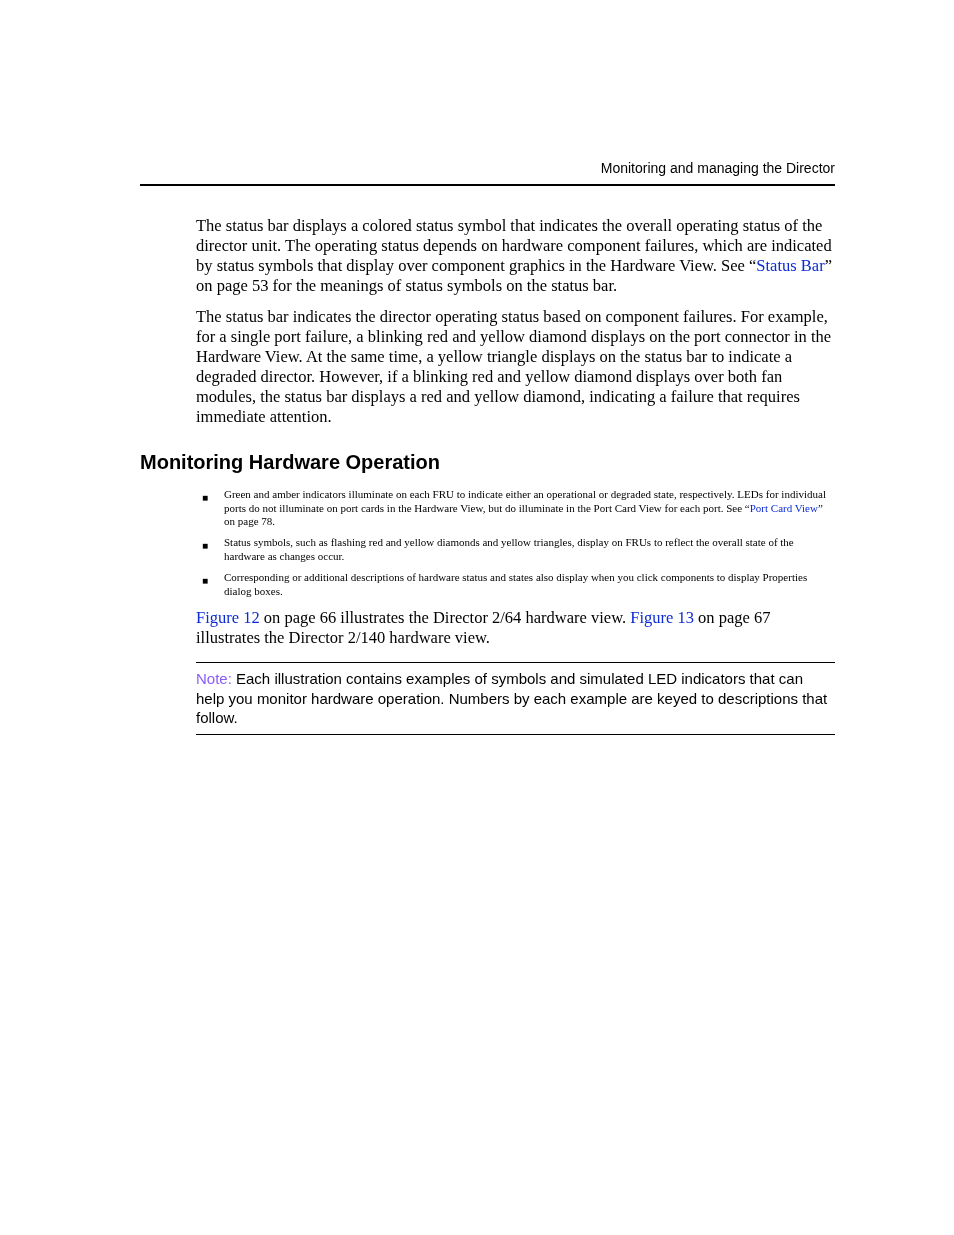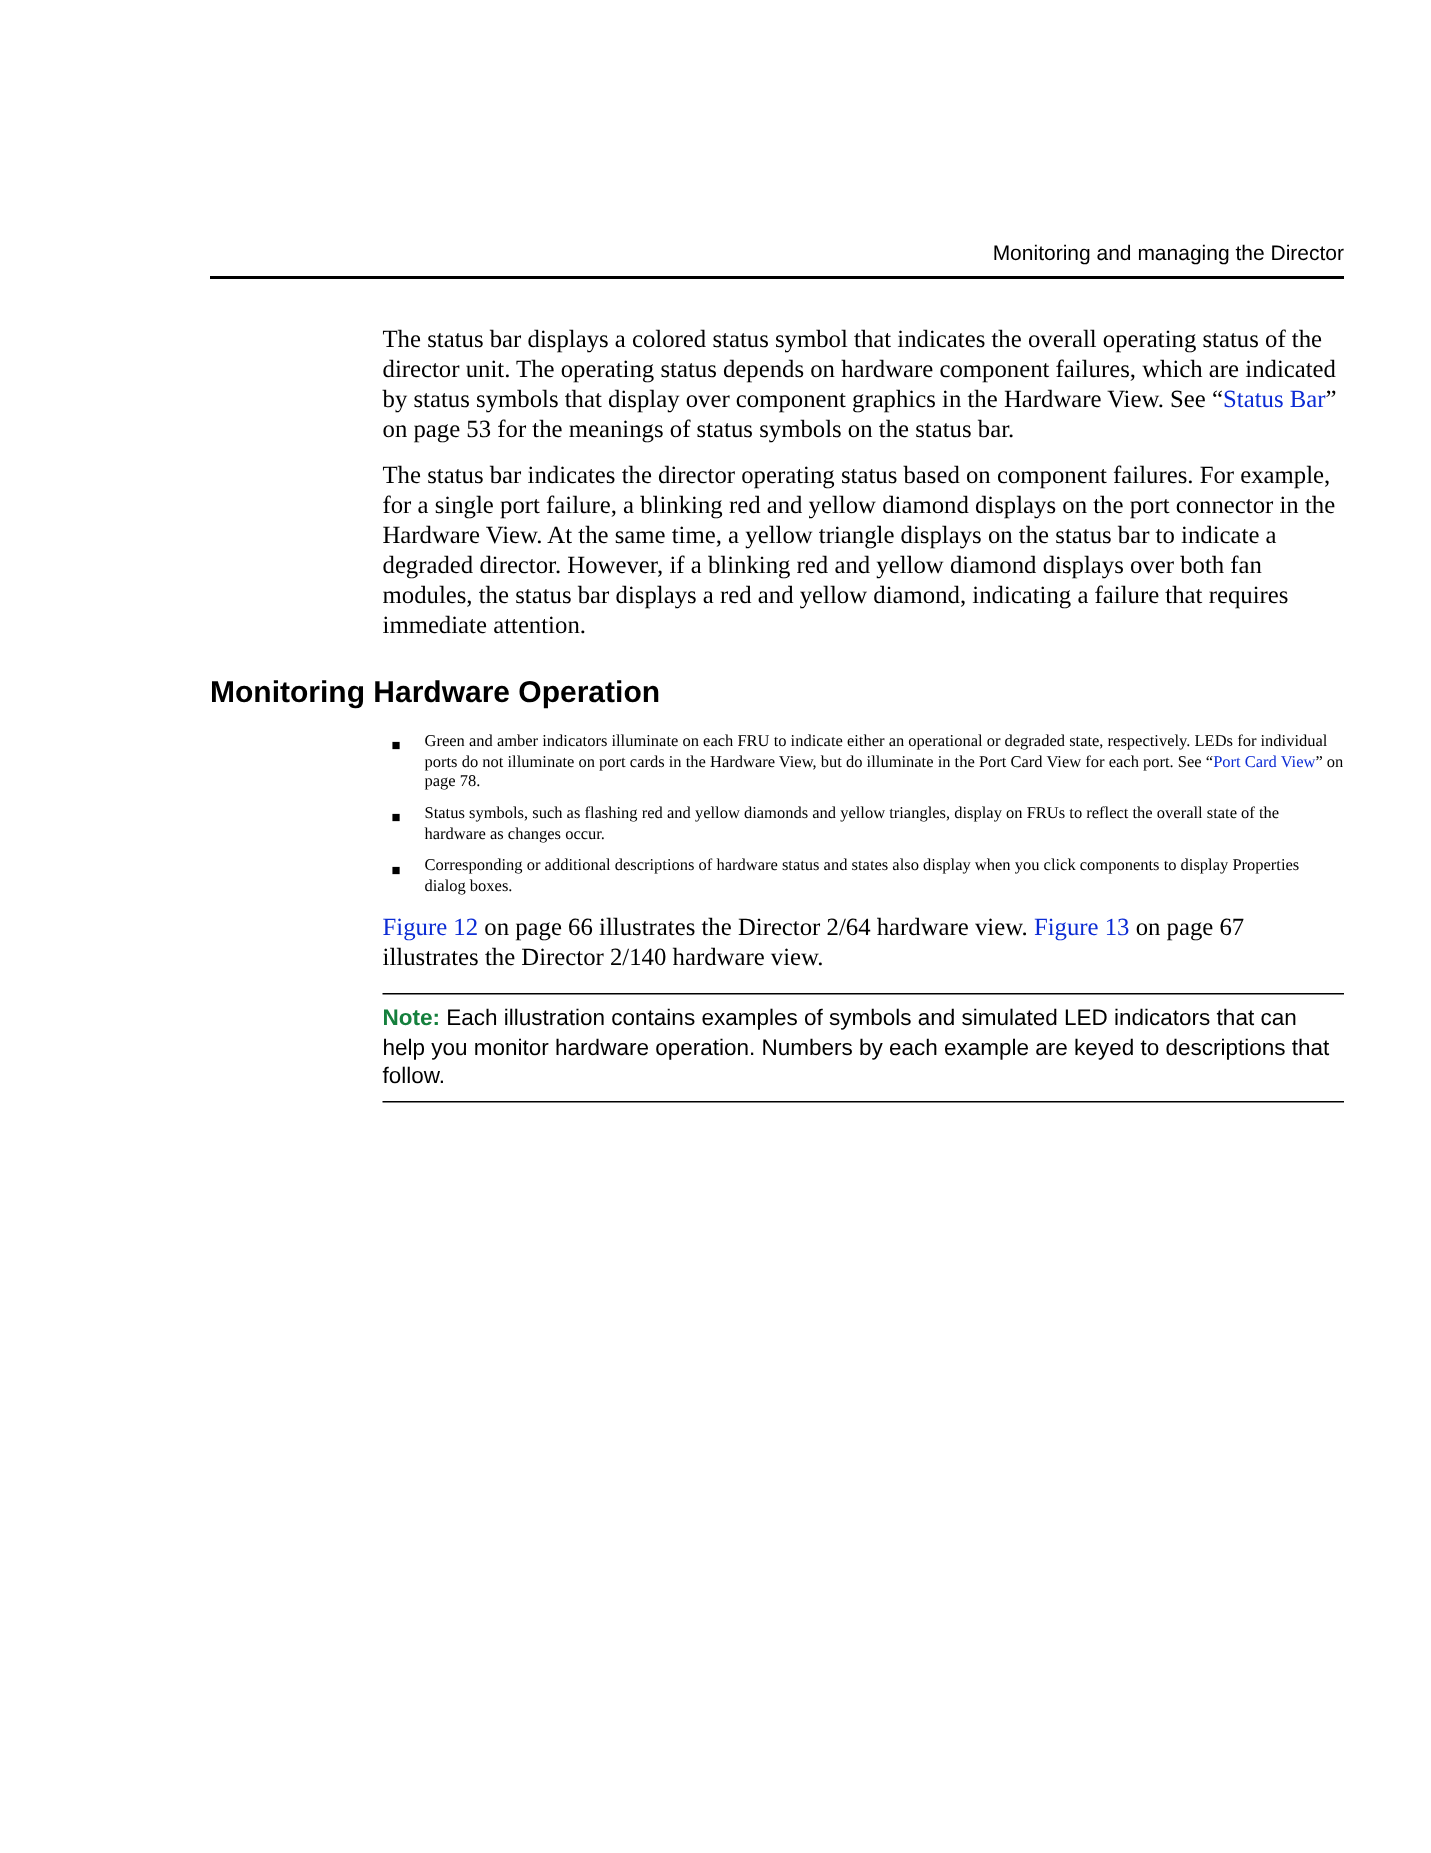--- a/index.html
+++ b/index.html
@@ -7,21 +7,21 @@
     padding: 0;
     background: #fff;
     font-family: "Times New Roman", Times, serif;
     color: #000;
   }
   .page {
     width: 954px;
     height: 1235px;
     position: relative;
     box-sizing: border-box;
-    padding: 160px 58px 0 140px;
+    padding: 160px 119px 0 140px;
   }
   .running-header {
     text-align: right;
     font-family: "Futura", "Trebuchet MS", Arial, sans-serif;
     font-size: 14px;
     margin-bottom: 8px;
   }
   .hr-thick {
     border: none;
     border-top: 2px solid #000;
@@ -38,21 +38,21 @@
     font-size: 18px;
     margin: 6px 0 10px 0;
   }
   .section-main {
     font-family: "Futura", "Trebuchet MS", Arial, sans-serif;
     font-weight: bold;
     font-size: 20px;
     margin: 24px 0 14px 0;
   }
   .body-block {
-    margin-left: 115px;
+    margin-left: 56px;
   }
   p.body {
     font-size: 16.5px;
     line-height: 1.22;
     margin: 0 0 10px 0;
     text-align: left;
   }
   ul.square {
     list-style: none;
     padding: 0;
@@ -84,22 +84,22 @@
   .note-rule.bottom {
     margin: 6px 0 0 0;
   }
   .note-text {
     font-family: "Futura", "Trebuchet MS", Arial, sans-serif;
     font-size: 15px;
     line-height: 1.3;
     margin: 0;
   }
   .note-label {
-    font-weight: bold;
-    color: #15803d;
+    font-weight: normal;
+    color: #8b5cf6;
   }
   .footer {
     position: absolute;
     left: 140px;
     right: 130px;
     bottom: 140px;
   }
   .footer-row {
     display: flex;
     justify-content: space-between;

